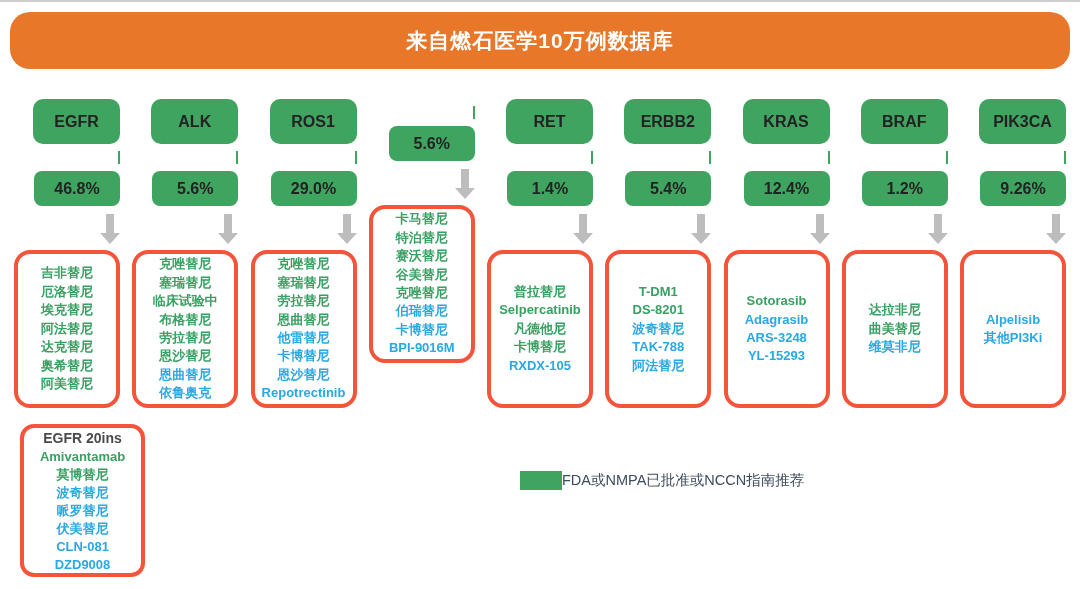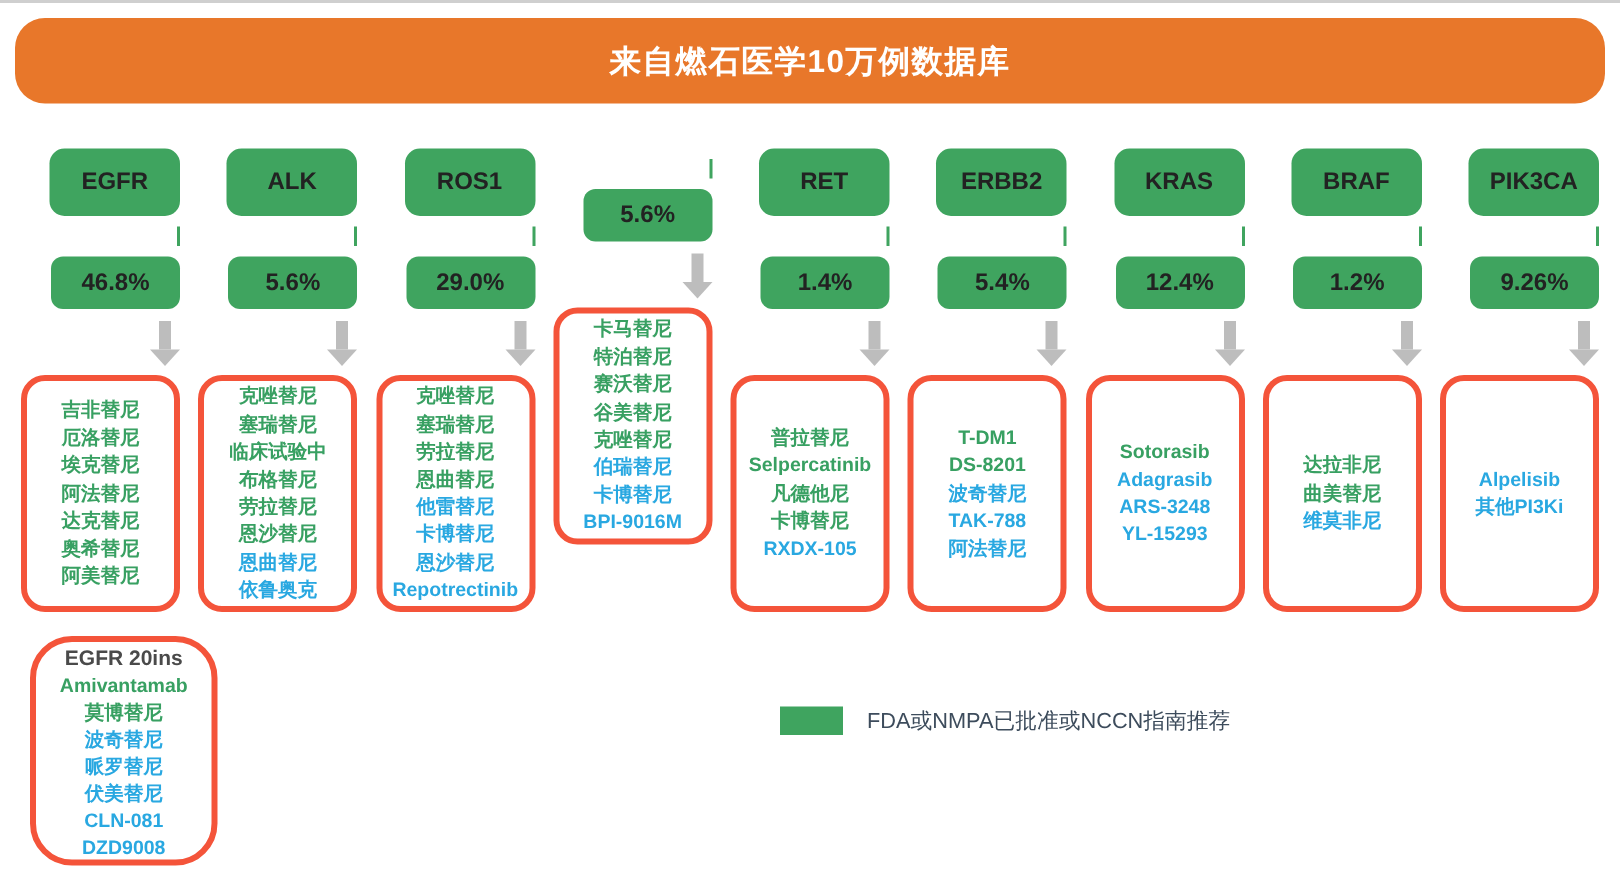--- a/index.html
+++ b/index.html
@@ -42,33 +42,33 @@
     border:4px solid var(--border-orange); border-radius:16px;
     display:flex; align-items:center; justify-content:center; padding:6px 3px;
   }
   .drug-list { width:100%; text-align:center; font-size:13px; font-weight:bold; line-height:1.42; word-break:break-word; }
   .drug.approved { color:var(--approved-green); }
   .drug.trial { color:var(--trial-blue); }
 
   .extra-box {
     position:absolute; left:20px; top:424px; box-sizing:border-box;
     width:125px; height:153px; background:#ffffff;
-    border:4px solid var(--border-orange); border-radius:28px;
+    border:4px solid var(--border-orange); border-radius:14px;
     display:flex; flex-direction:column; align-items:center; justify-content:center;
     padding:4px 2px;
   }
   .extra-title { font-size:14px; font-weight:bold; color:#4a4a4a; line-height:1.45; }
   .extra-drugs { width:100%; text-align:center; font-size:13px; font-weight:bold; line-height:1.38; }
 
   .legend { position:absolute; left:520px; top:471px; display:flex; flex-direction:column; gap:10px; }
   .legend-row { display:flex; align-items:center; height:19px; }
   .legend-swatch { width:42px; height:19px; flex:0 0 auto; }
   .legend-swatch.green { background:var(--box-green); }
   .legend-swatch.blue { background:var(--legend-blue); }
-  .legend-label { margin-left:16px; font-size:14.5px; color:#3d4c5c; white-space:nowrap; }
+  .legend-label { font-size:14.5px; color:#3d4c5c; white-space:nowrap; }
 </style>
 </head>
 <body>
 
 <div class="canvas">
   <div class="topline"></div>
 
   <div class="banner">
     <span>来自燃石医学10万例数据库</span>
   </div>

